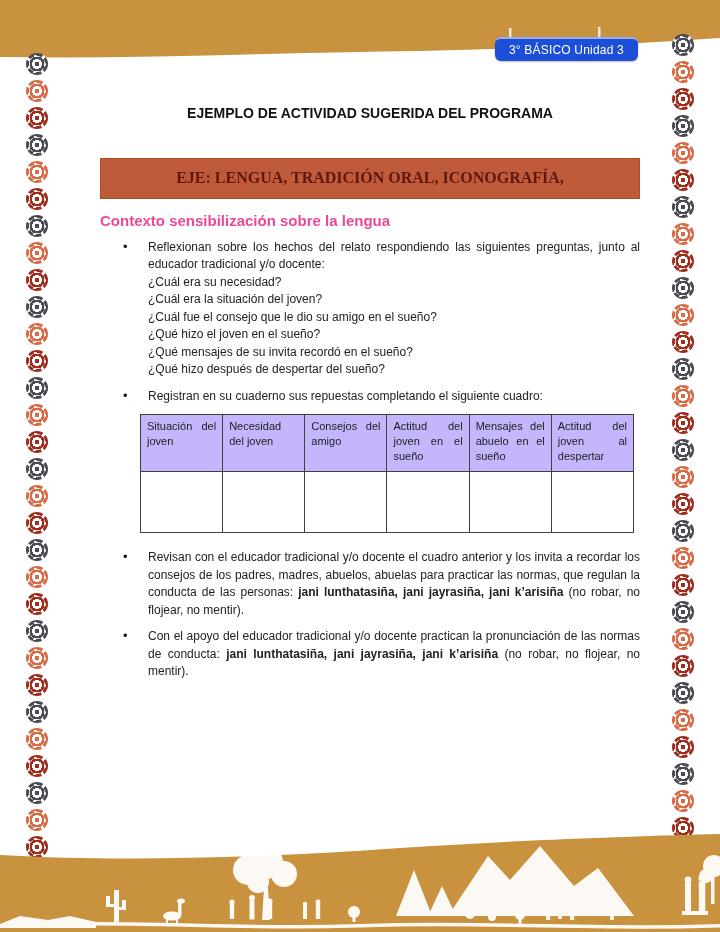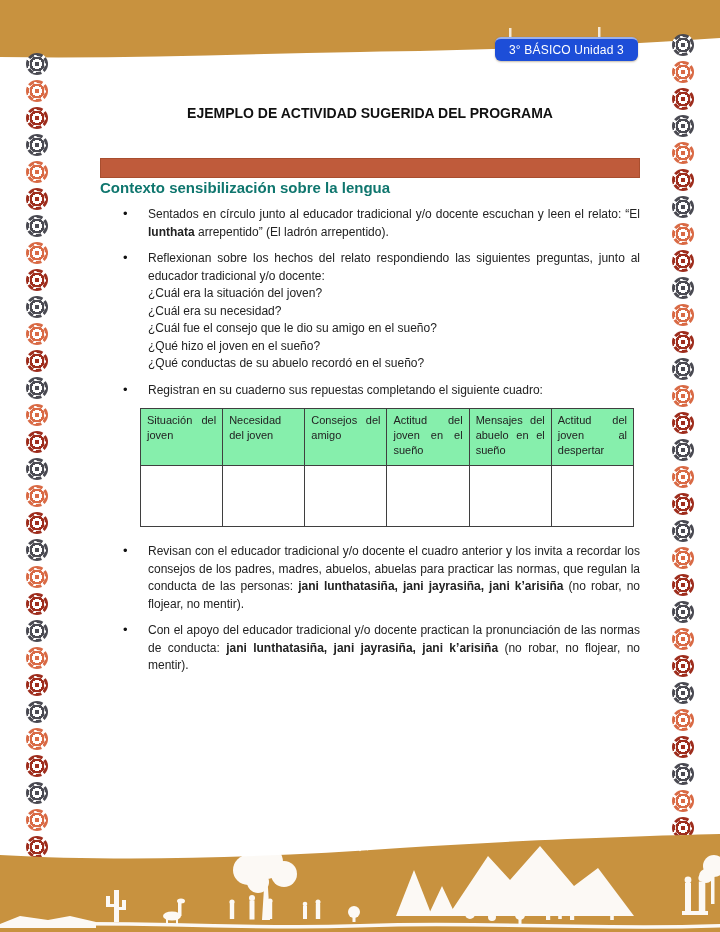--- a/index.html
+++ b/index.html
@@ -27,21 +27,21 @@
   
   .content{position:absolute;left:100px;top:90px;width:540px;}
   .page-title{font-size:14px;font-weight:bold;text-align:center;color:#111;margin:15px;}
   .eje-banner{
     margin-top:37px;background:#BF5B3B;border:1px solid #A84E2F;
     color:#5E170E;font-family:"Liberation Serif","DejaVu Serif",serif;
     font-weight:bold;font-size:16px;text-align:center;line-height:1.3;
     padding:9px 6px;
   }
   .section-heading{
-    margin-top:1px;font-size:15px;font-weight:bold;color:#0f766e;
+    margin-top:13px;font-size:15px;font-weight:bold;color:#ec4899;
   }
   .body-text{font-size:12px;line-height:17.5px;text-align:justify;}
   .activity-para{margin-top:16px;}
   .accent-label{color:#E36C0A;font-weight:bold;}
   .examples-label{font-weight:bold;}
   ul.bullets{list-style:none;margin:10px 0 0 0;padding:0;}
   ul.bullets li{
     position:relative;padding-left:48px;margin-bottom:9px;
     font-size:12px;line-height:17.5px;text-align:justify;
   }
@@ -52,21 +52,21 @@
   li.spacer-after{margin-bottom:28px;}
   b{font-weight:bold;}
   
   table.activity-table{
     border-collapse:collapse;margin:6px 0 16px 40px;width:494px;table-layout:fixed;
   }
   table.activity-table th, table.activity-table td{
     border:1.5px solid #3F3F3F;font-size:11px;font-weight:normal;
     text-align:justify;vertical-align:top;padding:4px 6px;line-height:15px;
   }
-  table.activity-table th{background:#86efac;height:48px;}
+  table.activity-table th{background:#c4b5fd;height:48px;}
   table.activity-table td{height:52px;background:#ffffff;}
   
   .footer-art{position:absolute;left:0;bottom:0;width:720px;height:100px;}
 </style>
 </head>
 <body>
 
 <svg class="top-band" viewBox="0 0 720 64" preserveAspectRatio="none">
   <path d="M0,0 L720,0 L720,38 C600,46 500,50 360,52 C240,54 120,59 0,57 Z" fill="#C8923F"></path>
   <rect x="509" y="28" width="2.5" height="11" fill="#ffffff" opacity="0.8"></rect>
@@ -138,37 +138,36 @@
     <span class="rosette" style="border-color: rgb(74, 74, 82); background: radial-gradient(circle, rgb(74, 74, 82) 0px, rgb(74, 74, 82) 2.5px, rgb(255, 255, 255) 2.5px, rgb(255, 255, 255) 5px, rgb(74, 74, 82) 5px, rgb(74, 74, 82) 7.5px, rgb(255, 255, 255) 7.5px);"></span>
     <span class="rosette" style="border-color: rgb(217, 106, 69); background: radial-gradient(circle, rgb(217, 106, 69) 0px, rgb(217, 106, 69) 2.5px, rgb(255, 255, 255) 2.5px, rgb(255, 255, 255) 5px, rgb(217, 106, 69) 5px, rgb(217, 106, 69) 7.5px, rgb(255, 255, 255) 7.5px);"></span>
     <span class="rosette" style="border-color: rgb(158, 45, 29); background: radial-gradient(circle, rgb(158, 45, 29) 0px, rgb(158, 45, 29) 2.5px, rgb(255, 255, 255) 2.5px, rgb(255, 255, 255) 5px, rgb(158, 45, 29) 5px, rgb(158, 45, 29) 7.5px, rgb(255, 255, 255) 7.5px);"></span>
   </div>
 
 <div class="content">
 
   <h1 class="page-title">EJEMPLO DE ACTIVIDAD SUGERIDA DEL PROGRAMA</h1>
 
   <div class="eje-banner">
+    <div>EJE: LENGUA, TRADICIÓN ORAL, ICONOGRAFÍA,</div>
   </div>
 
   <div class="section-heading">Contexto sensibilización sobre la lengua</div>
 
 
   <ul class="bullets">
-    <li>
-      <span>Sentados en círculo junto al educador tradicional y/o docente escuchan y leen el relato: “El </span><b>lunthata</b><span> arrepentido” (El ladrón arrepentido).</span>
-    </li>
     <li class="spacer-after">
       <span>Reflexionan sobre los hechos del relato respondiendo las siguientes preguntas, junto al educador tradicional y/o docente:</span>
       <div class="questions">
+        <div>¿Cuál era su necesidad?</div>
         <div>¿Cuál era la situación del joven?</div>
-        <div>¿Cuál era su necesidad?</div>
         <div>¿Cuál fue el consejo que le dio su amigo en el sueño?</div>
         <div>¿Qué hizo el joven en el sueño?</div>
-        <div>¿Qué conductas de su abuelo recordó en el sueño?</div>
+        <div>¿Qué mensajes de su invita recordó en el sueño?</div>
+        <div>¿Qué hizo después de despertar del sueño?</div>
       </div>
     </li>
     <li>
       <span>Registran en su cuaderno sus repuestas completando el siguiente cuadro:</span>
     </li>
   </ul>
 
   <table class="activity-table">
     <thead>
       <tr>

